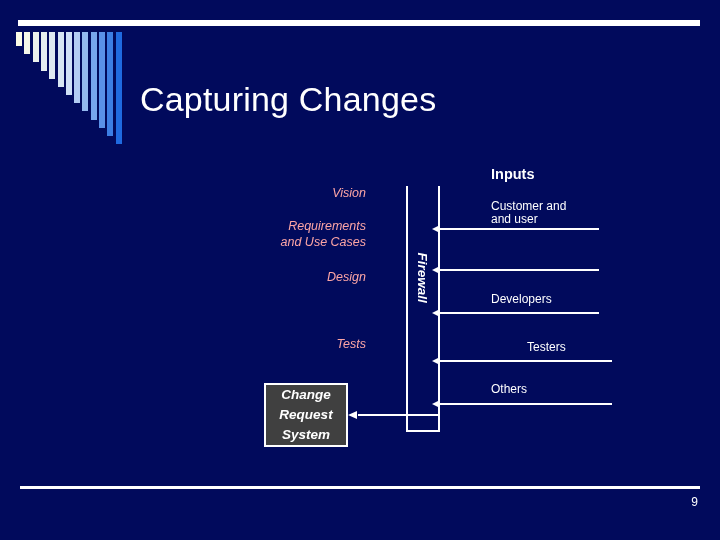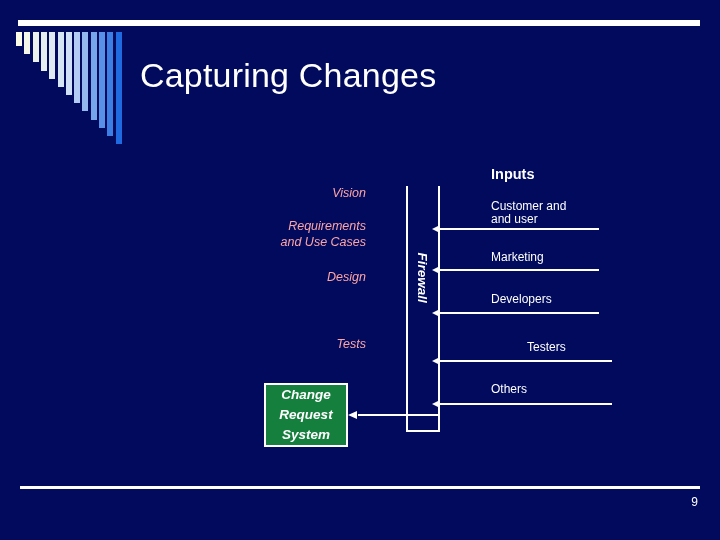--- a/index.html
+++ b/index.html
@@ -44,21 +44,21 @@
     position: absolute;
     top: 0;
     display: block;
     width: 6px;
   }
 
   
   .title {
     position: absolute;
     left: 140px;
-    top: 54px;
+    top: 78px;
     width: 540px;
     color: #ffffff;
     font-size: 34px;
     font-weight: 400;
     letter-spacing: 0.2px;
     line-height: 42px;
     white-space: nowrap;
   }
 
   
@@ -72,21 +72,21 @@
     white-space: pre-line;
   }
 
   
   .crs-box {
     position: absolute;
     left: 264px;
     top: 383px;
     width: 84px;
     height: 64px;
-    background: #15803d;
+    background: #404040;
     border: 2px solid #ffffff;
     box-sizing: border-box;
     color: #ffffff;
     font-size: 13.5px;
     font-style: italic;
     font-weight: bold;
     line-height: 20px;
     display: flex;
     align-items: center;
     justify-content: center;
@@ -245,21 +245,20 @@
   <div class="fw-bottom"></div>
   <div class="fw-label">Firewall</div>
 
   <div class="inputs-head">Inputs</div>
 
   <div class="input-label" style="left:491px; top:200px; width:130px;">Customer and
 and user</div>
   <div class="input-rule" style="left:440px; top:228px; width:159px;"></div>
   <div class="arrow-head" style="top:225px;"></div>
 
-  <div class="input-label" style="left:491px; top:251px; width:130px;">Marketing</div>
   <div class="input-rule" style="left:440px; top:269px; width:159px;"></div>
   <div class="arrow-head" style="top:266px;"></div>
 
   <div class="input-label" style="left:491px; top:293px; width:130px;">Developers</div>
   <div class="input-rule" style="left:440px; top:312px; width:159px;"></div>
   <div class="arrow-head" style="top:309px;"></div>
 
   <div class="input-label" style="left:491px; top:341px; width:130px;margin-left:36px;">Testers</div>
   <div class="input-rule" style="left:440px; top:360px; width:172px;"></div>
   <div class="arrow-head" style="top:357px;"></div>

